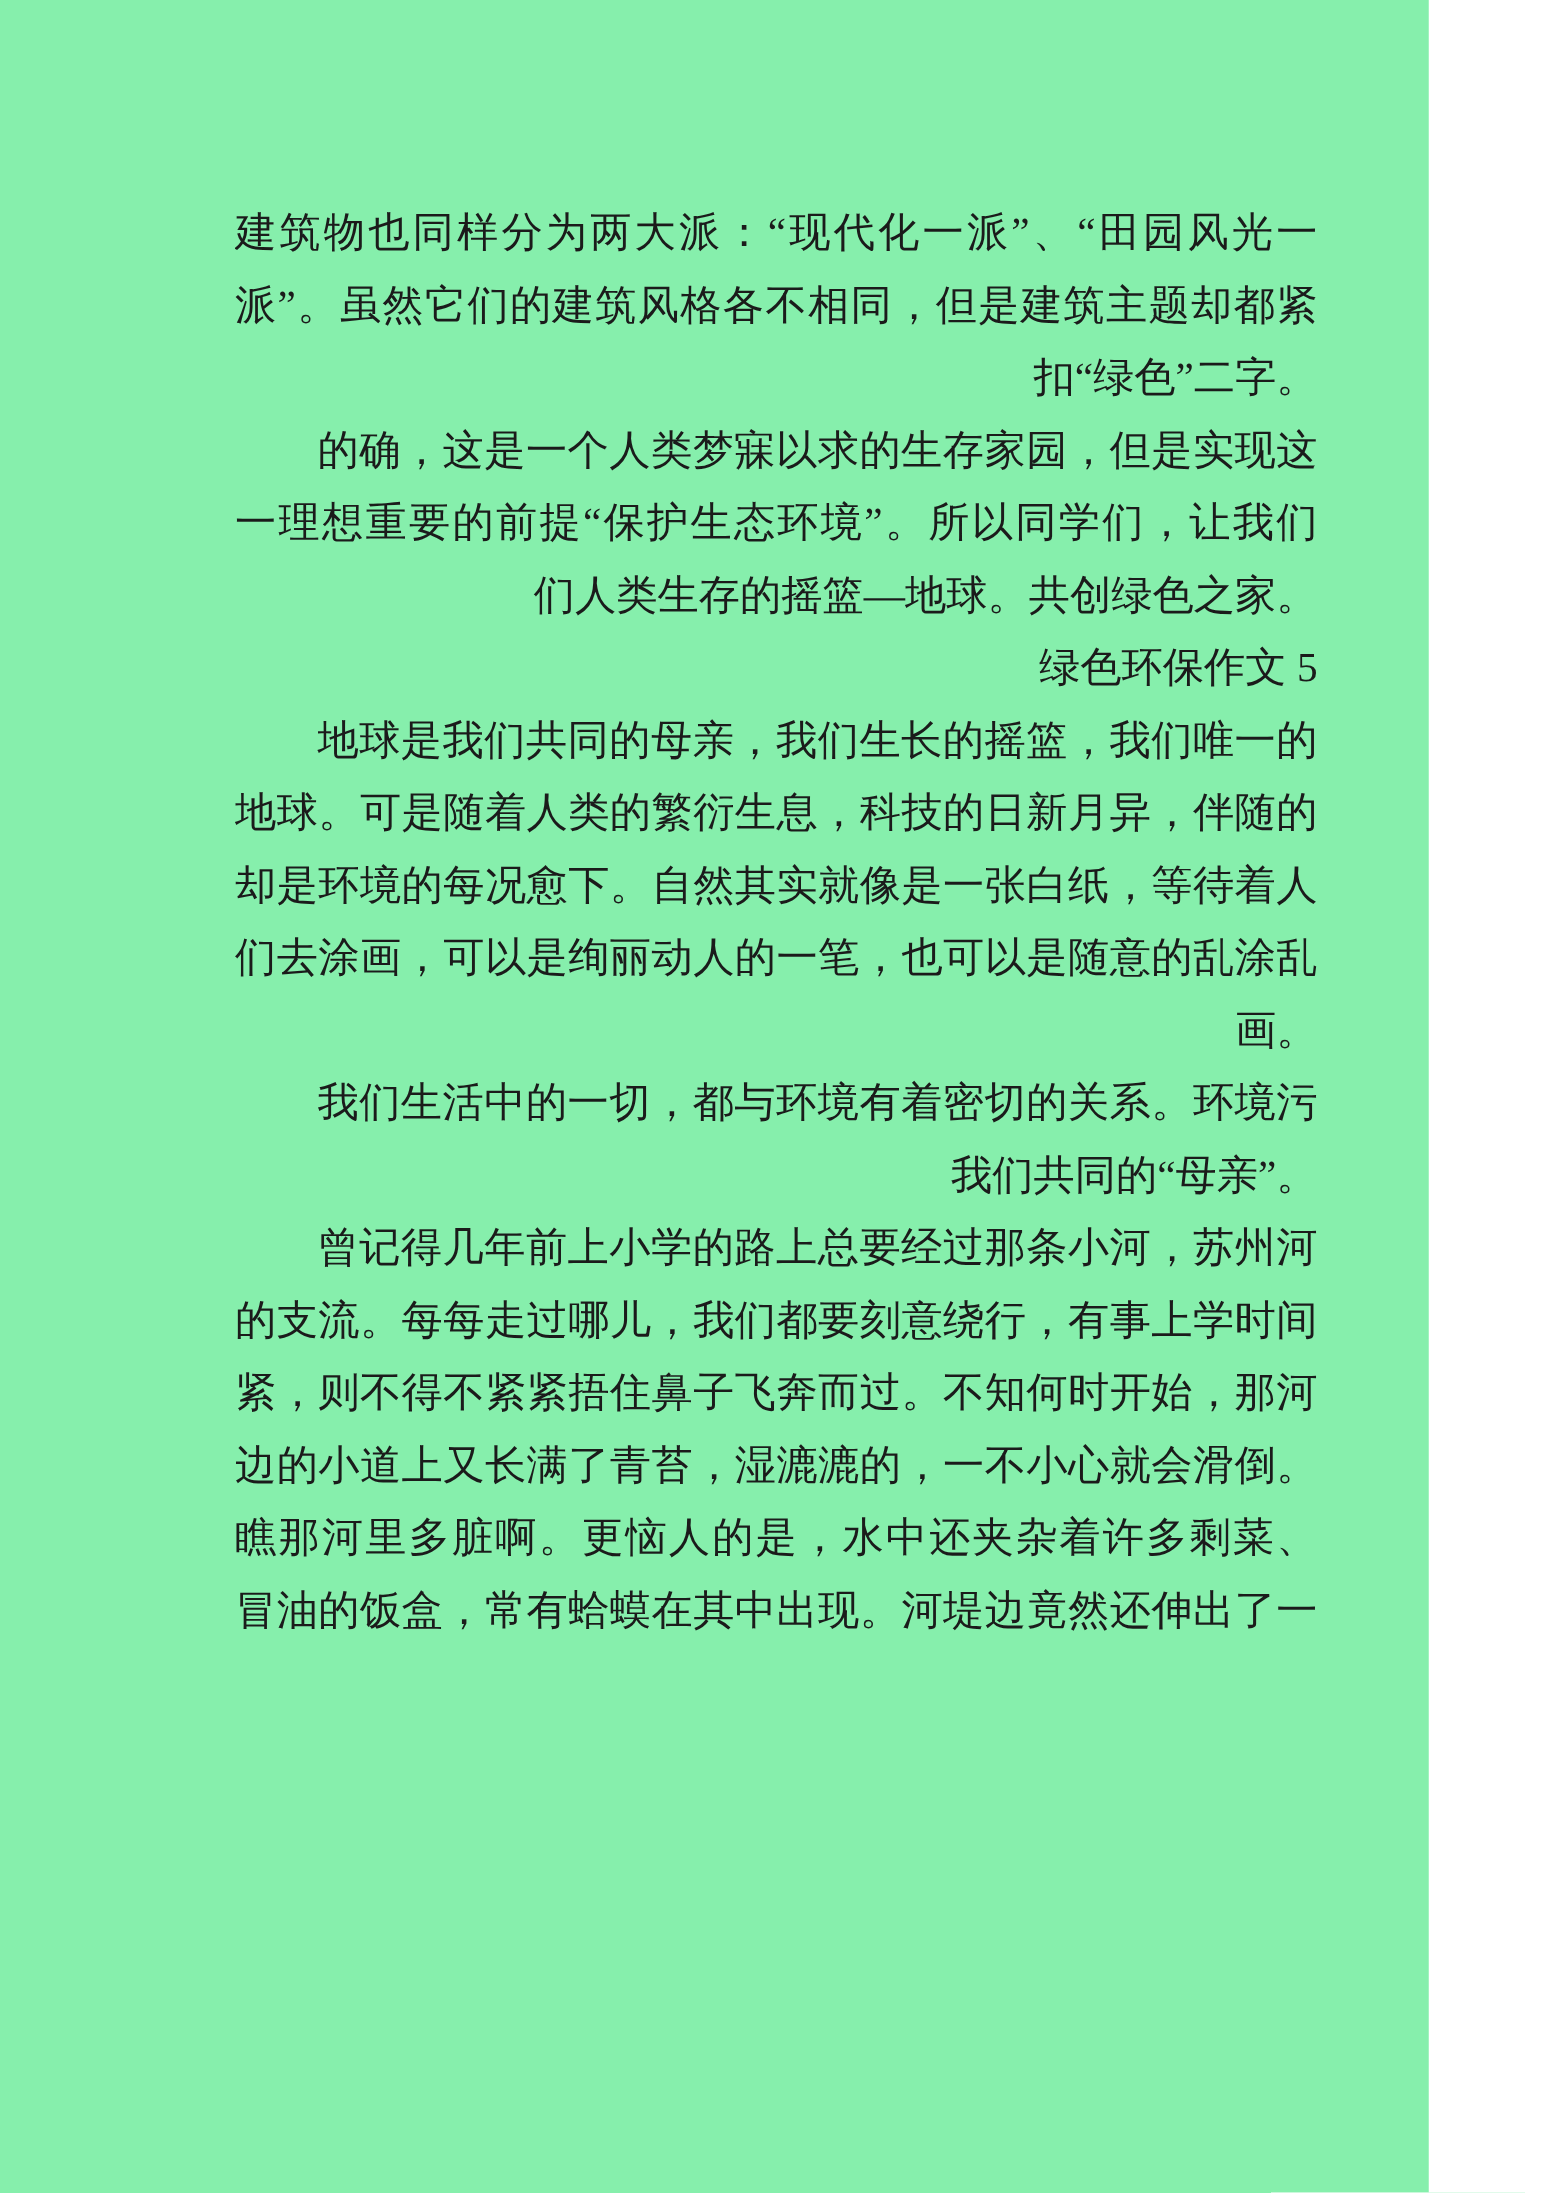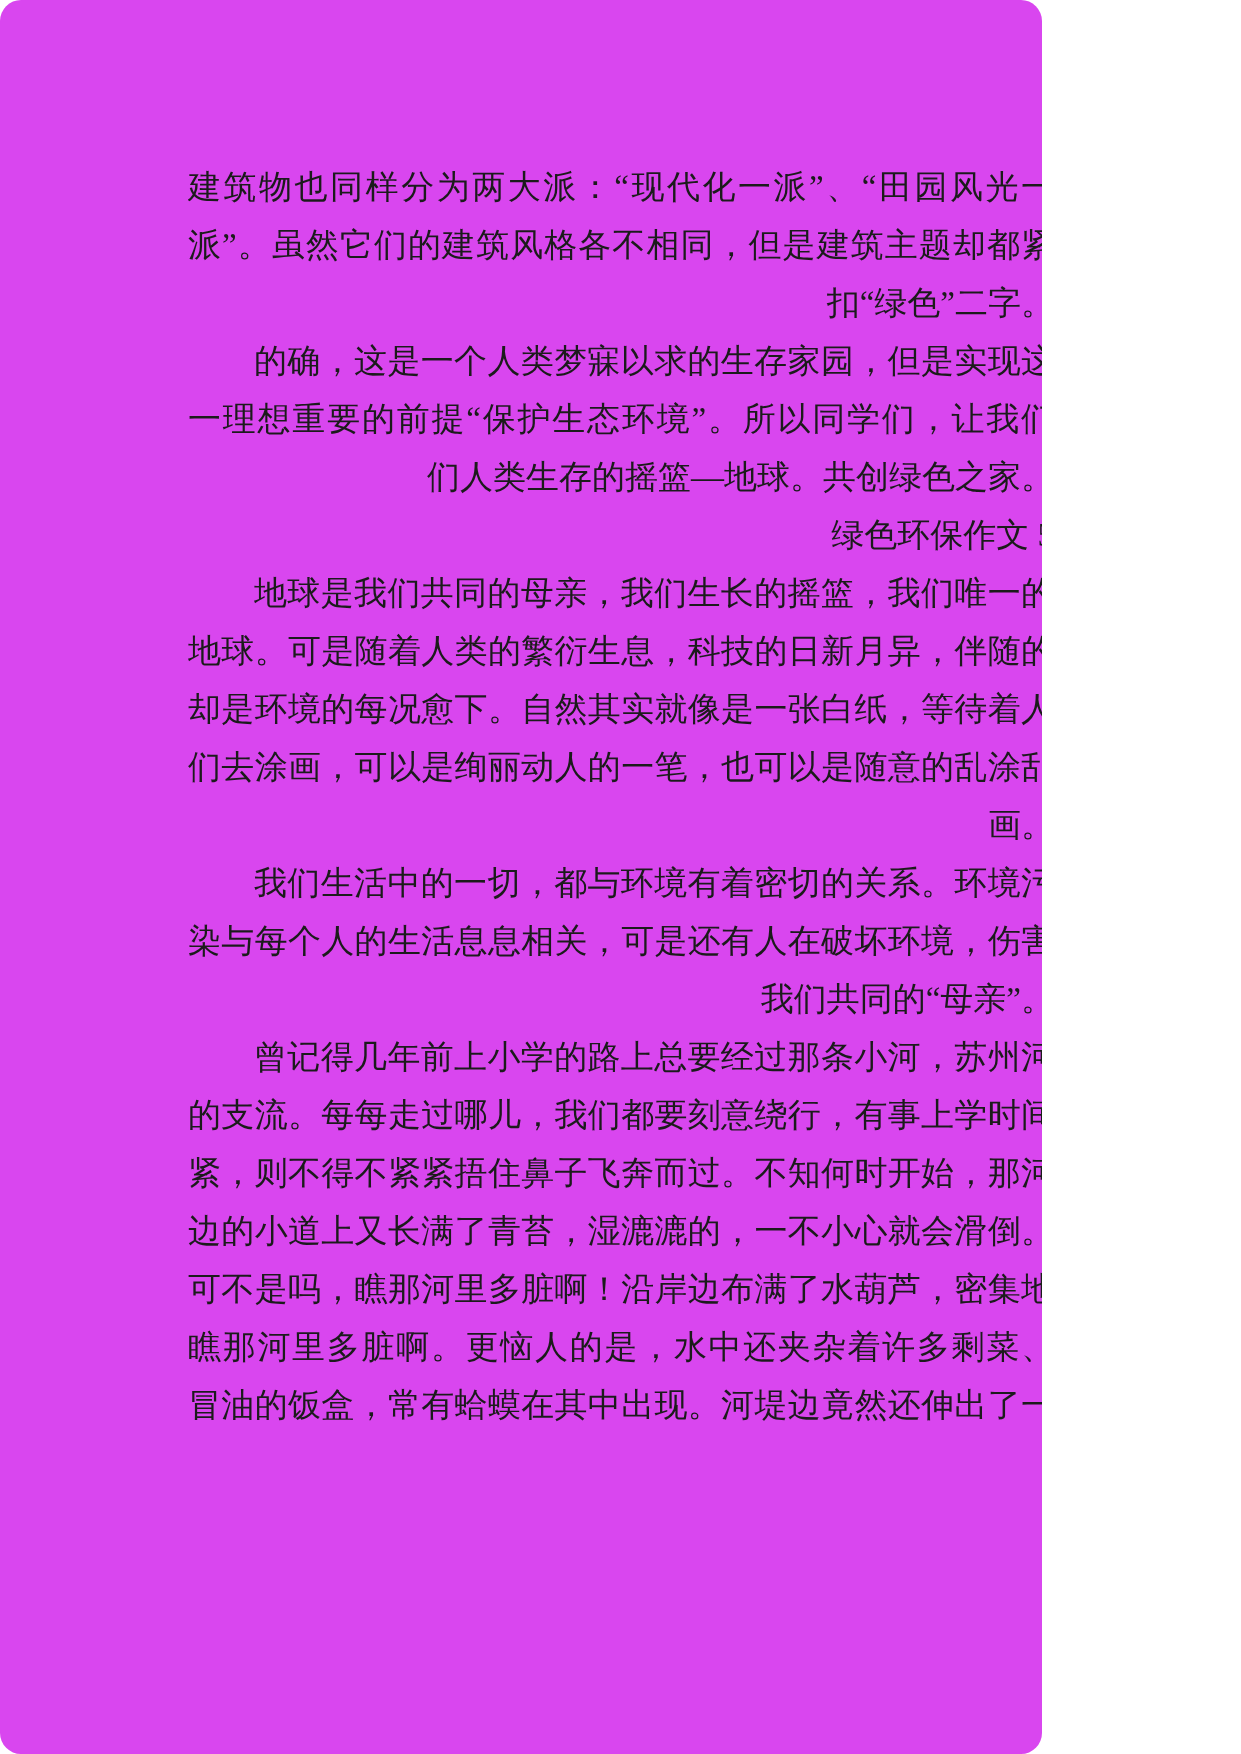--- a/index.html
+++ b/index.html
@@ -2,26 +2,25 @@
 <html lang="zh"><head>
 <meta charset="utf-8">
 <style>
   html, body {
     margin: 0;
     padding: 0;
     background: #ffffff;
   }
   .page {
     position: relative;
-    width: 1042px;
+    width: 1143px;
     height: 1754px;
-    background: #d946ef;
+    background: #86efac;
     overflow: hidden;
     font-family: "Liberation Serif", serif;
-    border-radius: 21px;
   }
   .text-block {
     position: absolute;
     left: 188px;
     top: 158px;
     width: 866px;
   }
   .line {
     height: 58px;
     line-height: 58px;
@@ -57,23 +56,21 @@
       <div class="line justify indent">的确，这是一个人类梦寐以求的生存家园，但是实现这</div>
       <div class="line justify">一理想重要的前提“保护生态环境”。所以同学们，让我们</div>
       <div class="line">们人类生存的摇篮—地球。共创绿色之家。</div>
       <div class="line heading">绿色环保作文 5</div>
       <div class="line justify indent">地球是我们共同的母亲，我们生长的摇篮，我们唯一的</div>
       <div class="line justify">地球。可是随着人类的繁衍生息，科技的日新月异，伴随的</div>
       <div class="line justify">却是环境的每况愈下。自然其实就像是一张白纸，等待着人</div>
       <div class="line justify">们去涂画，可以是绚丽动人的一笔，也可以是随意的乱涂乱</div>
       <div class="line">画。</div>
       <div class="line justify indent">我们生活中的一切，都与环境有着密切的关系。环境污</div>
-      <div class="line justify">染与每个人的生活息息相关，可是还有人在破坏环境，伤害</div>
       <div class="line">我们共同的“母亲”。</div>
       <div class="line justify indent">曾记得几年前上小学的路上总要经过那条小河，苏州河</div>
       <div class="line justify">的支流。每每走过哪儿，我们都要刻意绕行，有事上学时间</div>
       <div class="line justify">紧，则不得不紧紧捂住鼻子飞奔而过。不知何时开始，那河</div>
       <div class="line justify">边的小道上又长满了青苔，湿漉漉的，一不小心就会滑倒。</div>
-      <div class="line justify">可不是吗，瞧那河里多脏啊！沿岸边布满了水葫芦，密集地</div>
       <div class="line justify">瞧那河里多脏啊。更恼人的是，水中还夹杂着许多剩菜、</div>
       <div class="line justify">冒油的饭盒，常有蛤蟆在其中出现。河堤边竟然还伸出了一</div>
     </div>
 </div>
 
 </body></html>

